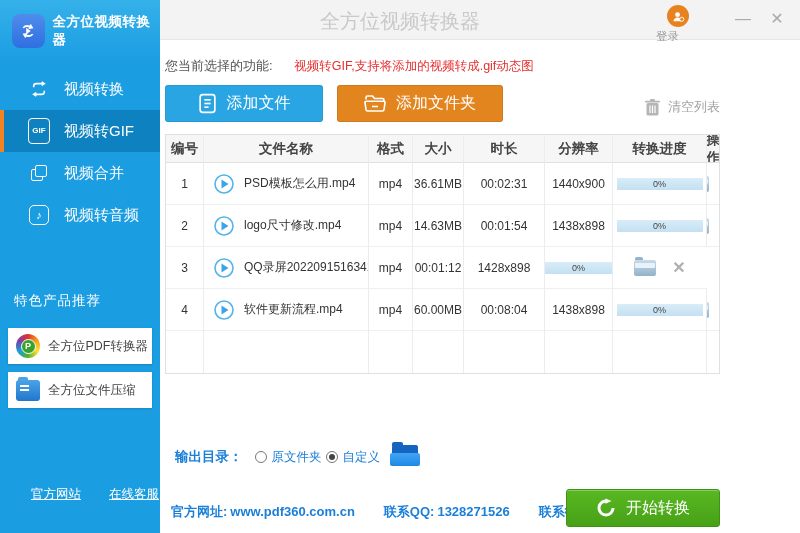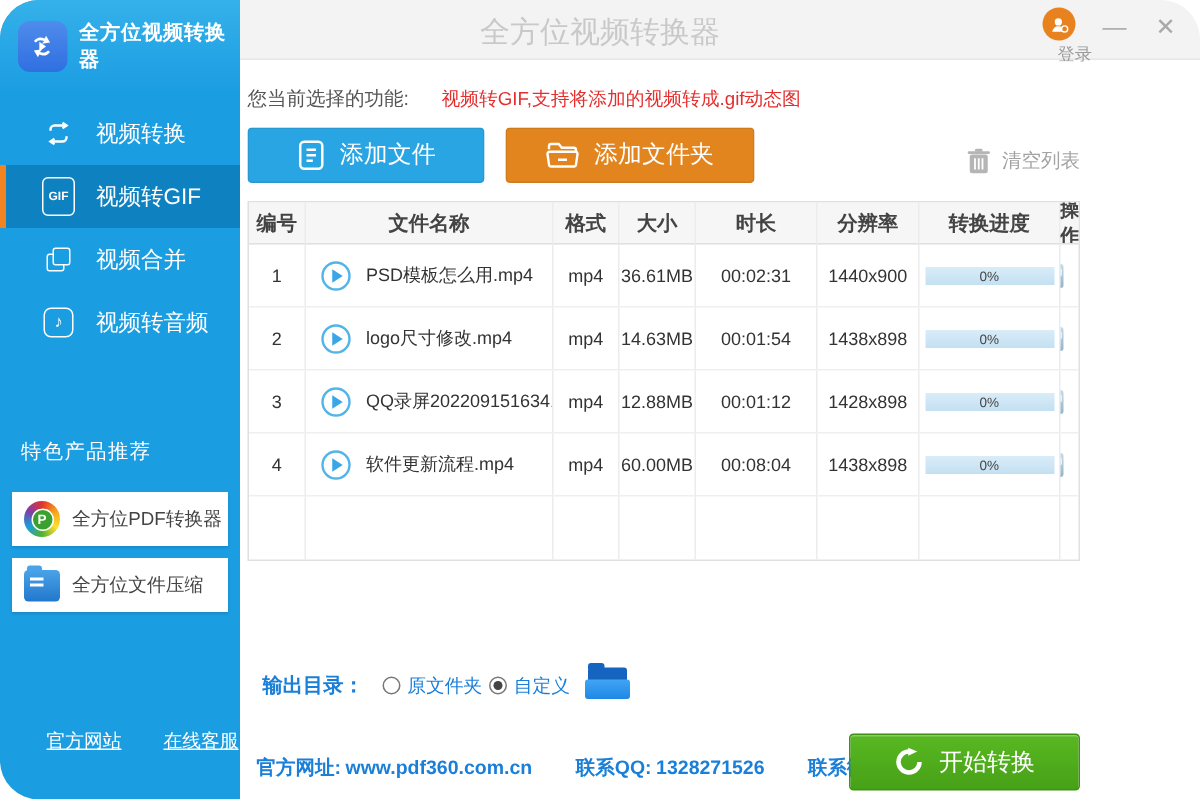--- a/index.html
+++ b/index.html
@@ -1,17 +1,17 @@
 <!DOCTYPE html>
 <html><head>
 <meta charset="utf-8">
 <style>
   * { margin:0; padding:0; box-sizing:border-box; }
   html,body { width:800px; height:533px; font-family:"Liberation Sans", sans-serif; }
-  .window { position:relative; width:800px; height:533px; background:#fff; overflow:hidden;border-radius:26px; }
+  .window { position:relative; width:800px; height:533px; background:#fff; overflow:hidden; }
 
   
   .sidebar { position:absolute; left:0; top:0; width:160px; height:533px; background:#1b9de2; }
   .logo-band { height:62px; background:linear-gradient(180deg,#35b1ea,#1b9de2); display:flex; align-items:center; padding-left:12px; gap:8px; }
   .logo-mark { width:34px; height:34px; border-radius:8px; background:linear-gradient(180deg,#4f8cec,#2f6fe0); display:flex; align-items:center; justify-content:center; color:#fff; font-size:15px; }
   .logo-title { color:#fff; font-size:13.5px; font-weight:bold; letter-spacing:0.5px; }
   .menu { margin-top:6px; }
   .menu-item { position:relative; height:42px; display:flex; align-items:center; padding-left:28px; gap:14px; color:#fff; font-size:15px; cursor:pointer; }
   .menu-item.active { background:#0e82c0; }
   .menu-item.active::before { content:""; position:absolute; left:0; top:0; bottom:0; width:4px; background:#f28321; }
@@ -29,21 +29,21 @@
   .pdf-icon i { width:15px; height:15px; border-radius:50%; background:#3aa12e; color:#fff; font-style:normal; font-size:9px; font-weight:bold; display:flex; align-items:center; justify-content:center; border:1.5px solid #fff; }
   .zip-icon { width:24px; height:21px; border-radius:3px; background:linear-gradient(180deg,#4aa3e8,#2277cc); position:relative; }
   .zip-icon::before { content:""; position:absolute; left:2px; top:-3px; width:10px; height:4px; border-radius:2px 2px 0 0; background:#4aa3e8; }
   .zip-icon::after { content:""; position:absolute; left:4px; top:5px; width:9px; height:2px; background:#fff; box-shadow:0 4px 0 #fff; }
   .side-links { position:absolute; bottom:30px; left:31px; display:flex; gap:28px; }
   .side-link { color:#fff; font-size:12.5px; text-decoration:underline; cursor:pointer; }
 
   
   .titlebar { position:absolute; left:160px; top:0; width:640px; height:40px; background:#f3f3f3; border-bottom:1px solid #e6e6e6; }
   .titlebar-title { position:absolute; left:0; top:8px; width:480px; text-align:center; font-size:20px; color:#c9c9c9; }
-  .login-box { position:absolute; right:72px; top:5px; width:44px; text-align:right; cursor:pointer; }
+  .login-box { position:absolute; right:100px; top:5px; width:44px; text-align:left; cursor:pointer; }
   .login-circle { width:22px; height:22px; border-radius:50%; background:#e8821e; margin:0 auto; display:flex; align-items:center; justify-content:center; }
   .login-label { font-size:11.5px; color:#9a9a9a; margin-top:2px; }
   .win-btn { position:absolute; top:10px; font-size:16px; color:#a9a9a9; cursor:pointer; width:22px; text-align:center; line-height:18px; }
   .win-min { right:46px; }
   .win-close { right:12px; }
 
   
   .main { position:absolute; left:160px; top:41px; width:568px; height:492px; background:#fff; }
   .function-line { margin:16px 0 0 5px; font-size:13px; }
   .function-label { color:#555; }
@@ -286,21 +286,20 @@
           <div class="t-cell name">
             <span class="play-btn">
                 <svg width="20" height="20" viewBox="0 0 20 20">
                   <circle cx="10" cy="10" r="9" fill="#fff" stroke="#54b4ea" stroke-width="1.6"></circle>
                   <path d="M7.5 5.5 L14.5 10 L7.5 14.5 Z" fill="#3aa6e8"></path>
                 </svg>
               </span>
             <span>QQ录屏20220915163414.mp4</span>
           </div>
           <div class="t-cell">mp4</div>
-          <div class="t-cell">12.88MB</div>
           <div class="t-cell">00:01:12</div>
           <div class="t-cell">1428x898</div>
           <div class="t-cell">
               <span class="progress-track">0%</span>
             </div>
           <div class="t-cell">
               <span class="ops">
                 <span class="op-folder"></span>
                 <span class="op-delete">✕</span>
               </span>

